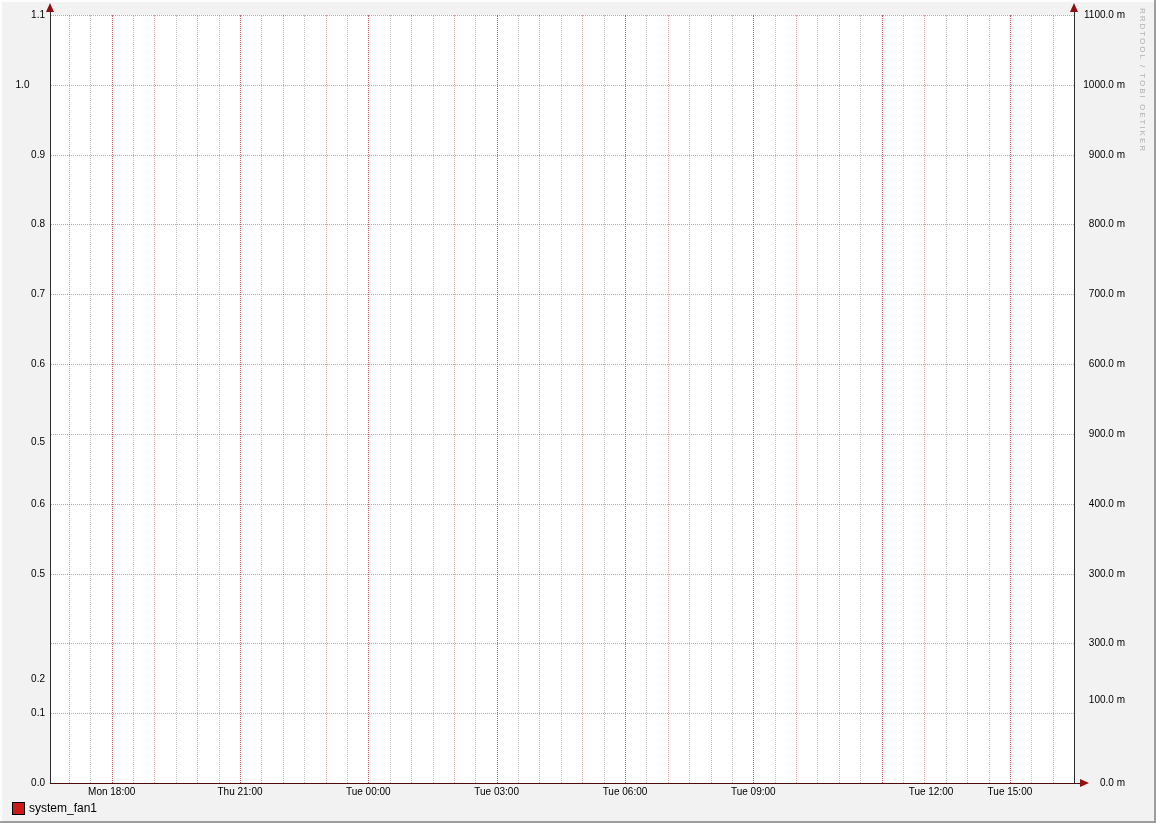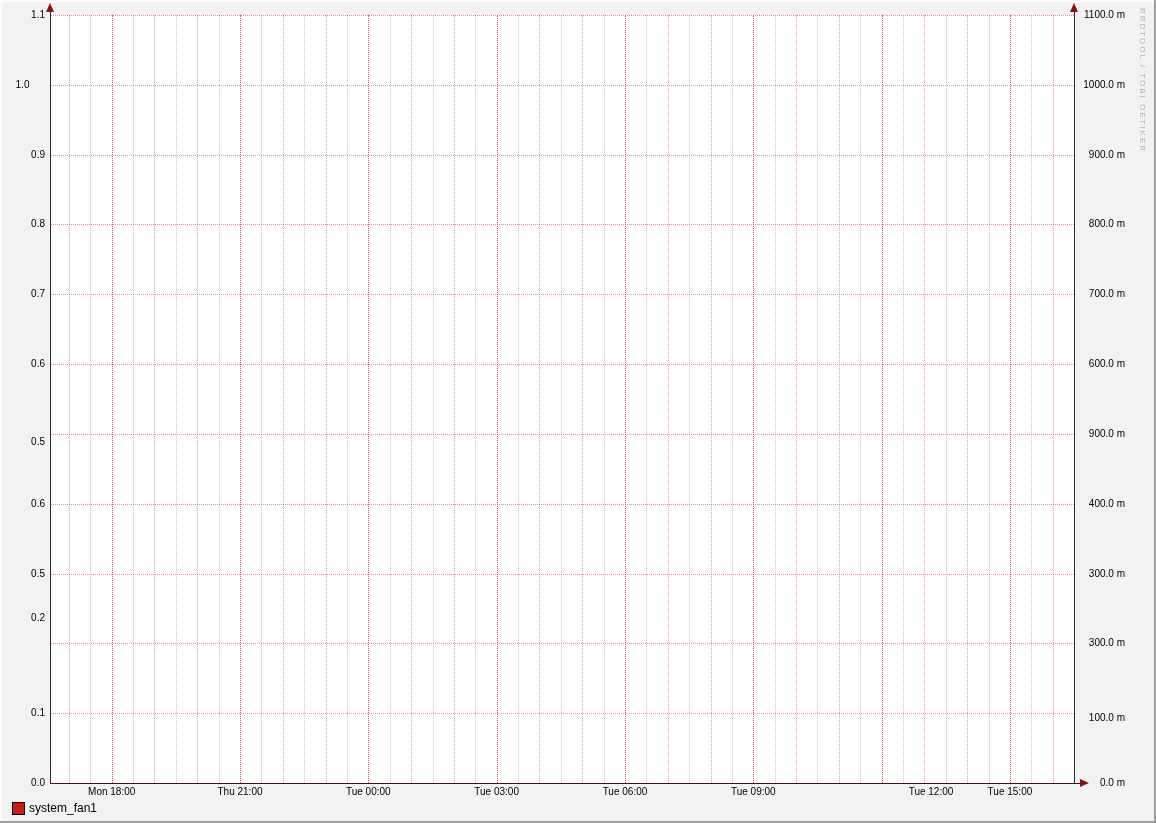--- a/index.html
+++ b/index.html
@@ -141,24 +141,24 @@
       <div class="ylab-left" style="top: 287.273px;">0.7</div>
       <div class="ylab-right" style="top: 287.273px;">700.0 m</div>
       <div class="ylab-left" style="top: 357.091px;">0.6</div>
       <div class="ylab-right" style="top: 357.091px;">600.0 m</div>
       <div class="ylab-left" style="top: 435px;">0.5</div>
       <div class="ylab-right" style="top: 426.909px;">900.0 m</div>
       <div class="ylab-left" style="top: 496.727px;">0.6</div>
       <div class="ylab-right" style="top: 496.727px;">400.0 m</div>
       <div class="ylab-left" style="top: 566.545px;">0.5</div>
       <div class="ylab-right" style="top: 566.545px;">300.0 m</div>
-      <div class="ylab-left" style="top: 611px;">0.2</div>
+      <div class="ylab-left" style="top: 672px;">0.2</div>
       <div class="ylab-right" style="top: 636.364px;">300.0 m</div>
       <div class="ylab-left" style="top: 706.182px;">0.1</div>
-      <div class="ylab-right" style="top: 711px;">100.0 m</div>
+      <div class="ylab-right" style="top: 693px;">100.0 m</div>
       <div class="ylab-left" style="top: 776px;">0.0</div>
       <div class="ylab-right" style="top: 776px;">0.0 m</div>
       <div class="xlab" style="left: 71.7px;">Mon 18:00</div>
       <div class="xlab" style="left: 200.02px;">Thu 21:00</div>
       <div class="xlab" style="left: 328.34px;">Tue 00:00</div>
       <div class="xlab" style="left: 456.66px;">Tue 03:00</div>
       <div class="xlab" style="left: 584.98px;">Tue 06:00</div>
       <div class="xlab" style="left: 713.3px;">Tue 09:00</div>
       <div class="xlab" style="left: 891px;">Tue 12:00</div>
       <div class="xlab" style="left: 969.94px;">Tue 15:00</div>

